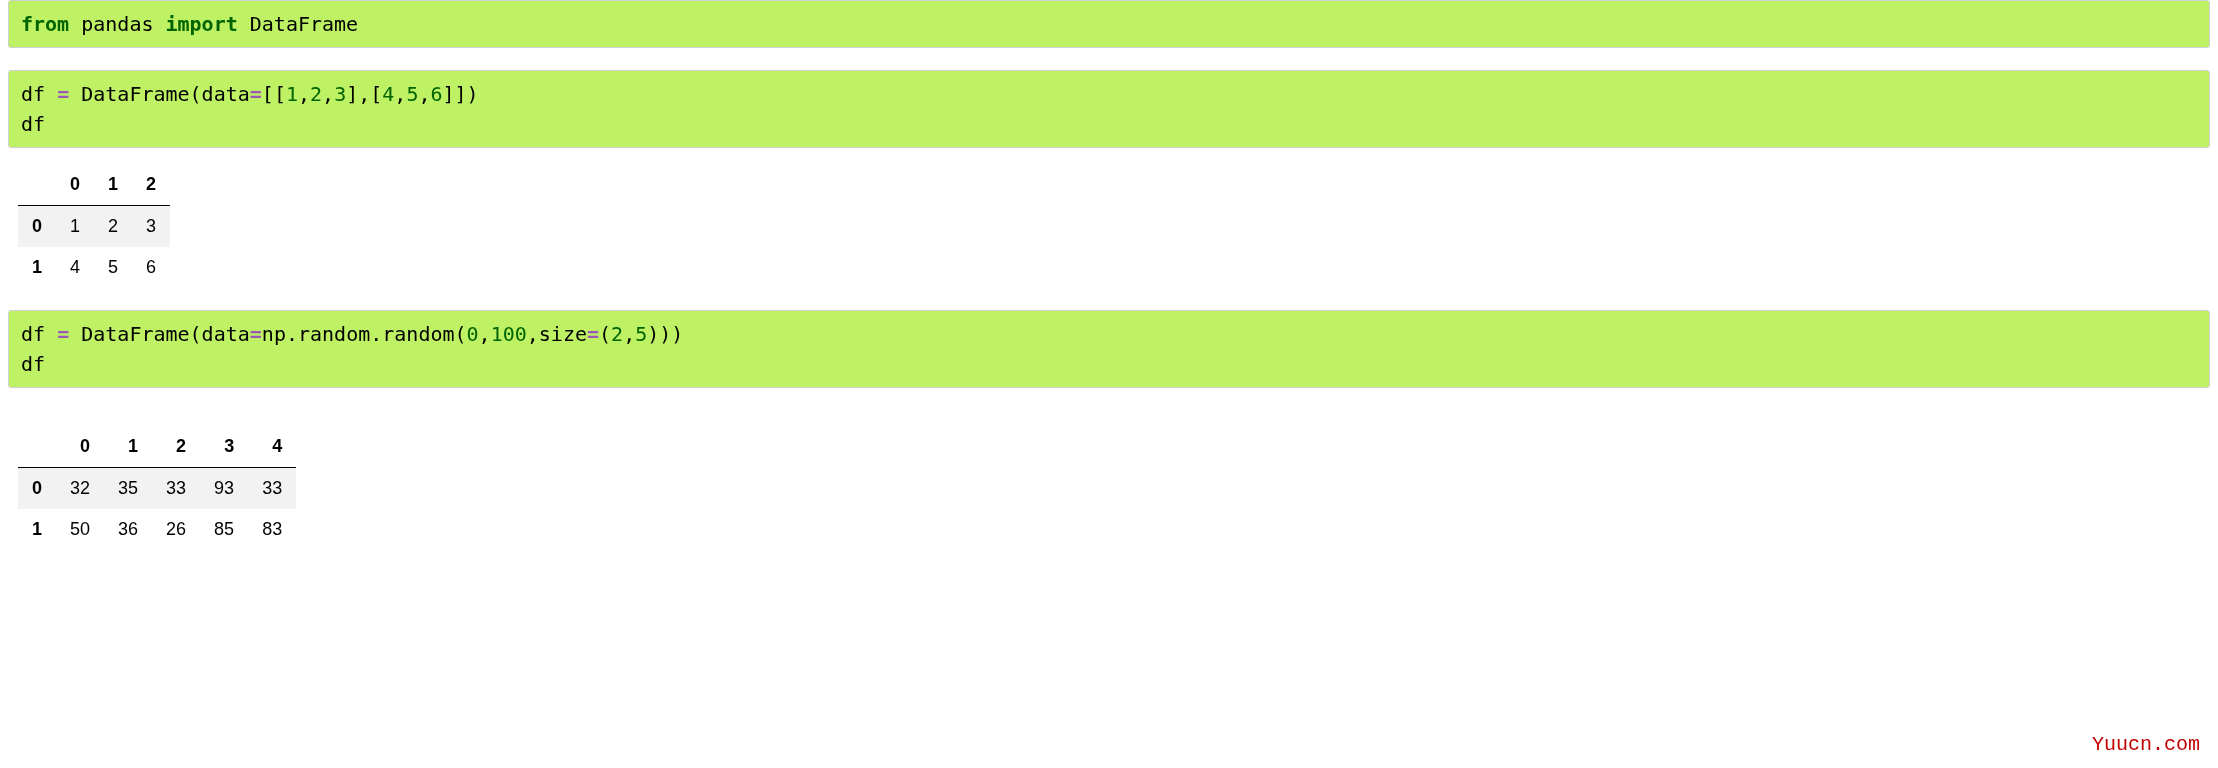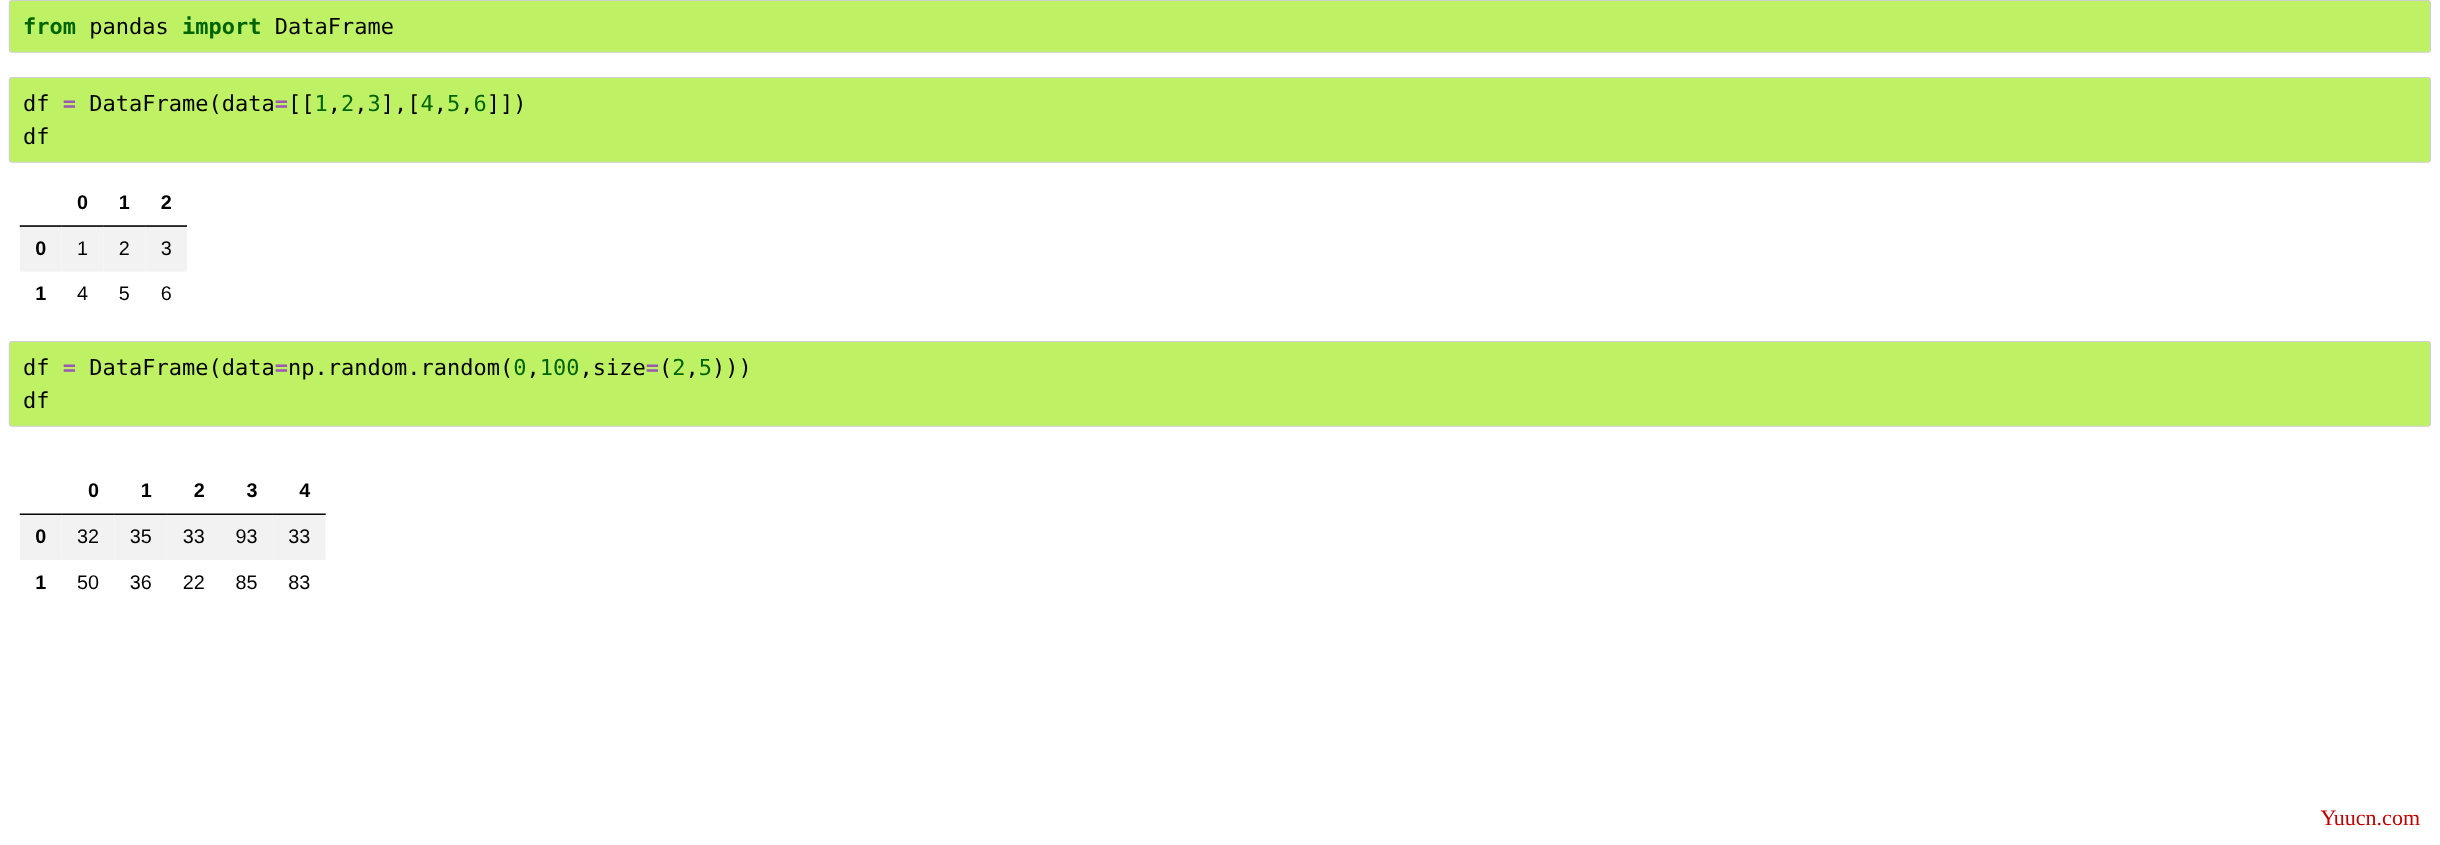--- a/index.html
+++ b/index.html
@@ -58,21 +58,21 @@
     background: #f2f2f2;
   }
   .gap-sm { height: 16px; }
   .gap-md { height: 22px; }
   .gap-lg { height: 38px; }
   .watermark {
     position: absolute;
     right: 18px;
     bottom: 12px;
     color: #c00000;
-    font-family: Liberation Serif, serif;
+    font-family: Liberation Mono, monospace;
     font-size: 20px;
   }
 </style>
 </head>
 <body>
 
 <div class="code-cell"><span class="tok-kw">from</span><span> pandas </span><span class="tok-kw">import</span><span> DataFrame</span></div>
 
 <div class="gap-md"></div>
 
@@ -130,20 +130,20 @@
       <td>32</td>
       <td>35</td>
       <td>33</td>
       <td>93</td>
       <td>33</td>
     </tr>
     <tr>
       <th>1</th>
       <td>50</td>
       <td>36</td>
-      <td>22</td>
+      <td>26</td>
       <td>85</td>
       <td>83</td>
     </tr>
   </tbody>
 </table>
 
 <div class="watermark">Yuucn.com</div>
 
 </body></html>

